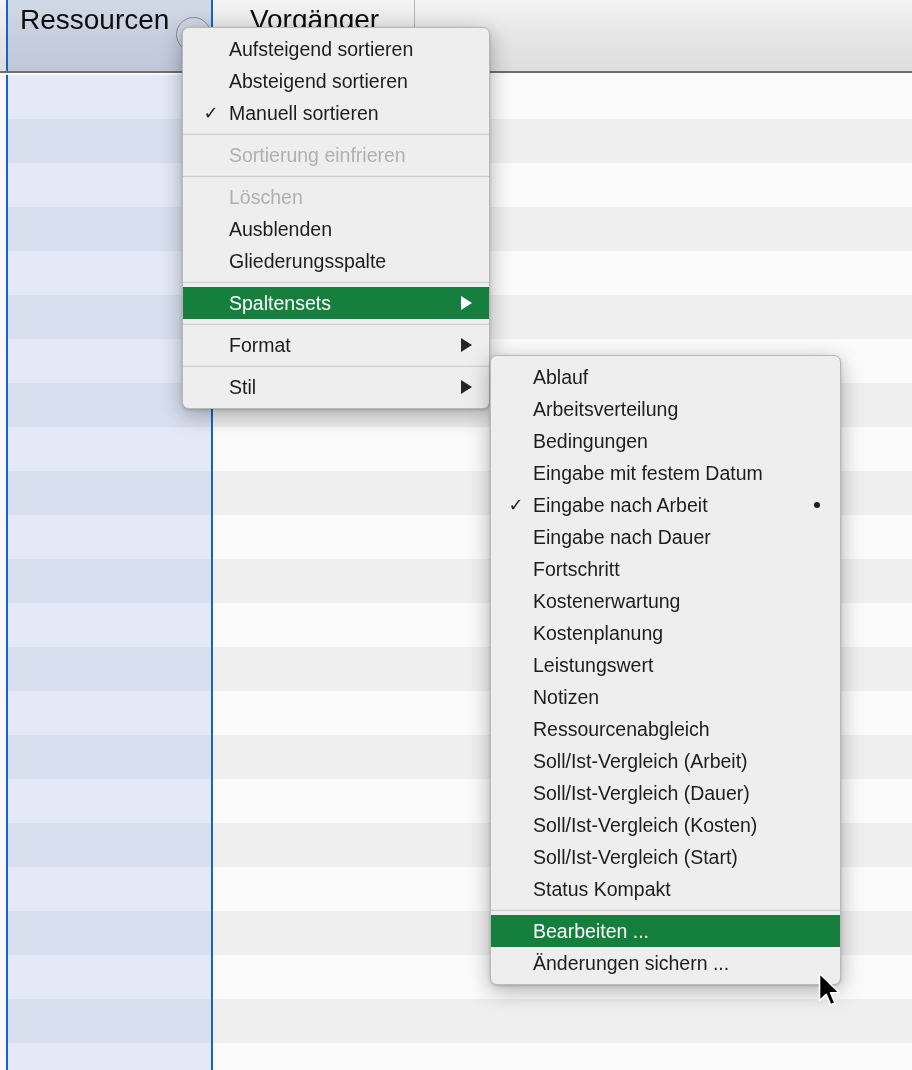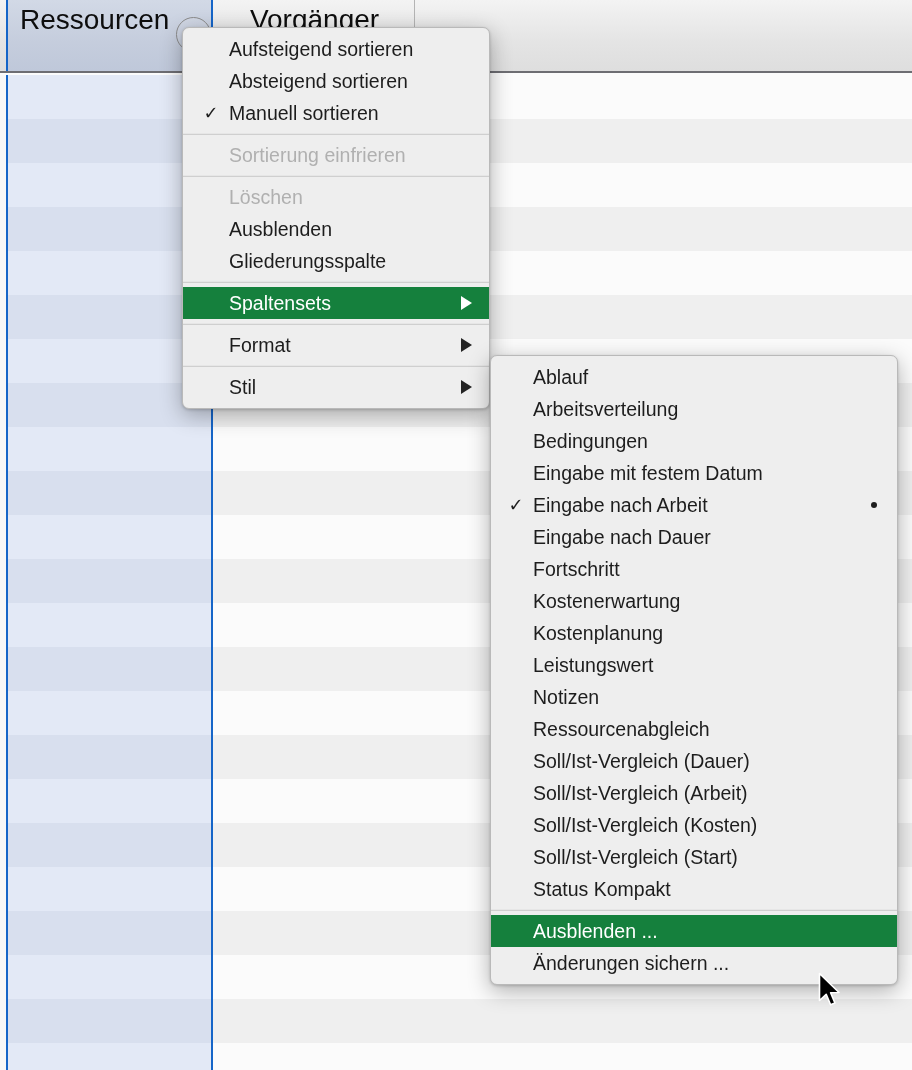--- a/index.html
+++ b/index.html
@@ -160,21 +160,21 @@
 
   #menu-main {
     left: 182px;
     top: 27px;
     width: 308px;
   }
 
   #menu-sub {
     left: 490px;
     top: 355px;
-    width: 408px;
+    width: 351px;
   }
 
   .mi {
     position: relative;
     height: 32px;
     line-height: 32px;
     padding-left: 46px;
     padding-right: 16px;
     white-space: nowrap;
     cursor: default;
@@ -331,27 +331,27 @@
       <div class="mi"><span>Bedingungen</span></div>
       <div class="mi"><span>Eingabe mit festem Datum</span></div>
       <div class="mi"><span class="check">✓</span><span>Eingabe nach Arbeit</span><span class="bullet"></span></div>
       <div class="mi"><span>Eingabe nach Dauer</span></div>
       <div class="mi"><span>Fortschritt</span></div>
       <div class="mi"><span>Kostenerwartung</span></div>
       <div class="mi"><span>Kostenplanung</span></div>
       <div class="mi"><span>Leistungswert</span></div>
       <div class="mi"><span>Notizen</span></div>
       <div class="mi"><span>Ressourcenabgleich</span></div>
+      <div class="mi"><span>Soll/Ist-Vergleich (Arbeit)</span></div>
       <div class="mi"><span>Soll/Ist-Vergleich (Dauer)</span></div>
-      <div class="mi"><span>Soll/Ist-Vergleich (Arbeit)</span></div>
       <div class="mi"><span>Soll/Ist-Vergleich (Kosten)</span></div>
       <div class="mi"><span>Soll/Ist-Vergleich (Start)</span></div>
       <div class="mi"><span>Status Kompakt</span></div>
       <div class="sep"></div>
-      <div class="mi sel"><span>Ausblenden ...</span></div>
+      <div class="mi sel"><span>Bearbeiten ...</span></div>
       <div class="mi"><span>Änderungen sichern ...</span></div>
     </div>
 
   <div class="cursor" style="left: 818px; top: 972px;">
     <svg width="24" height="38" viewBox="0 0 24 38">
       <path d="M1.5 1.5 L1.5 28.5 L8.2 22.3 L12.6 32.8 L16.9 31.0 L12.6 20.8 L21.0 20.5 Z" fill="#000000" stroke="#ffffff" stroke-width="1.6" stroke-linejoin="round"></path>
     </svg>
   </div>
 
 </div>

